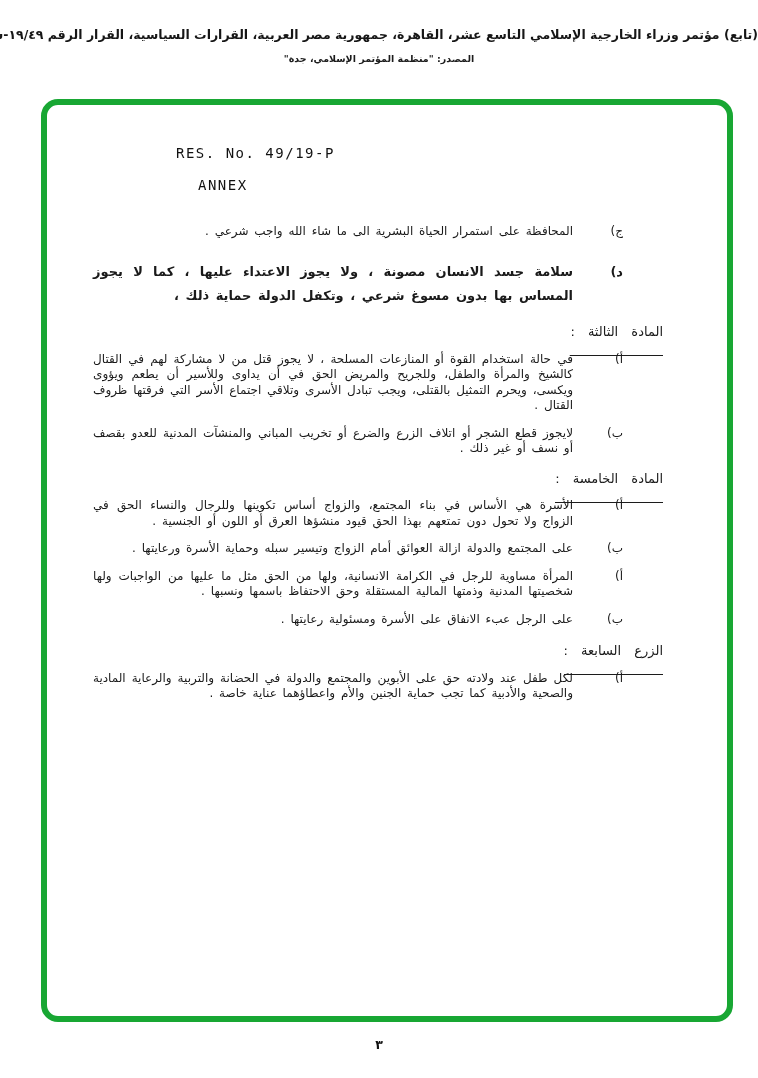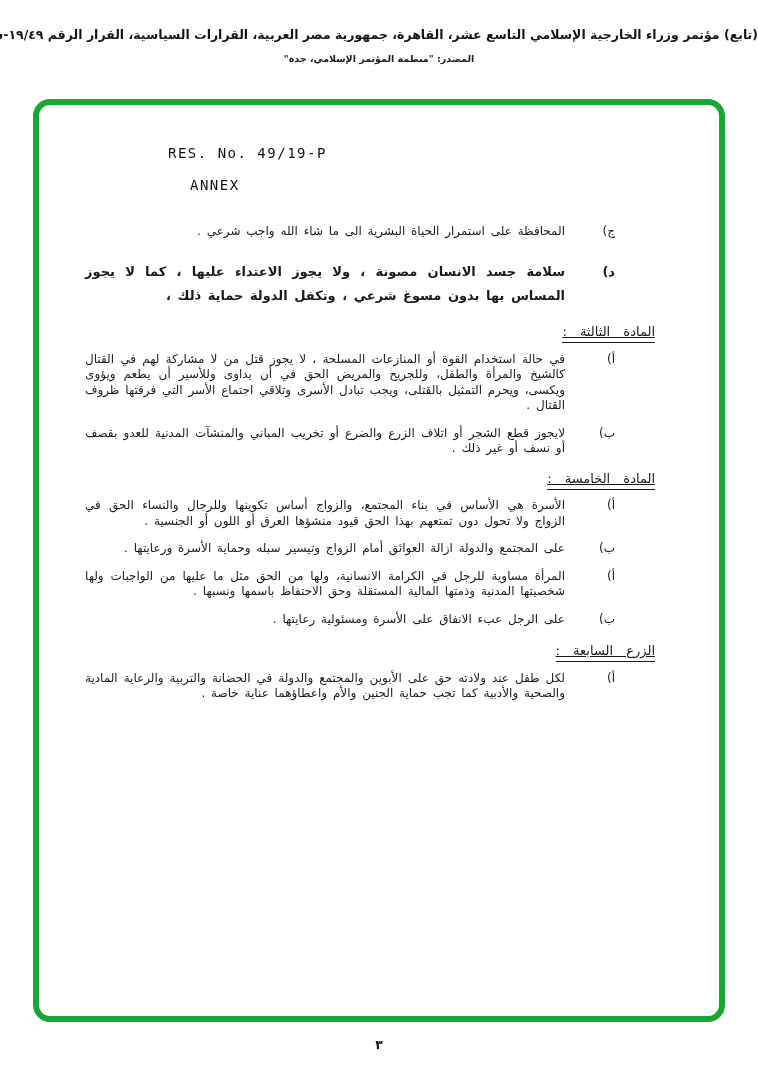--- a/index.html
+++ b/index.html
@@ -9,37 +9,37 @@
   }
   .hdr1{
     position:absolute;top:27px;left:0;right:0;text-align:center;
     font-weight:bold;font-size:12.5px;white-space:nowrap;letter-spacing:0;
   }
   .hdr2{
     position:absolute;top:53px;left:0;right:0;text-align:center;
     font-weight:bold;font-size:9.5px;color:#1b1b1b;
   }
   .frame{
-    position:absolute;left:33px;top:99px;width:692px;height:923px;box-sizing:border-box;
+    position:absolute;left:41px;top:99px;width:692px;height:923px;box-sizing:border-box;
     border:6px solid #18a733;border-radius:17px;background:#ffffff;overflow:hidden;
   }
   .latin{
     font-family:"DejaVu Sans Mono","Liberation Mono",monospace;
     font-size:14px;letter-spacing:1.5px;color:#111;white-space:nowrap;
   }
   .res{margin:40px 0 0 129px;}
   .annex{margin:16px 16px 0 151px;}
   .docbody{direction:rtl;font-size:12px;line-height:15.5px;color:#1a1a1a;}
   .item{display:flex;margin-top:12px;margin-right:104px;margin-left:46px;}
   .item .marker{flex:0 0 50px;}
   .item .itext{flex:1;text-align:justify;word-spacing:2px;}
   .item-c{margin-top:30px;line-height:17px;}
   .item-d{margin-top:20px;font-weight:bold;font-size:13px;line-height:24px;}
   .heading{margin-top:16px;margin-right:64px;font-size:13px;text-align:right;}
-  .heading .hline{border-bottom:1.5px solid #1c1c1c;padding-bottom:3px;word-spacing:9px;text-decoration:underline;}
+  .heading .hline{border-bottom:1.5px solid #1c1c1c;padding-bottom:16px;word-spacing:9px;}
   .para{margin:12px 60px 0 46px;text-align:justify;word-spacing:2px;line-height:16px;}
   .mt14{margin-top:14px;}
   .mt16{margin-top:16px;}
   .pageno{
     position:absolute;top:1037px;left:0;right:0;text-align:center;
     font-weight:bold;font-size:12.5px;color:#111;
   }
 </style>
 </head>
 <body>

